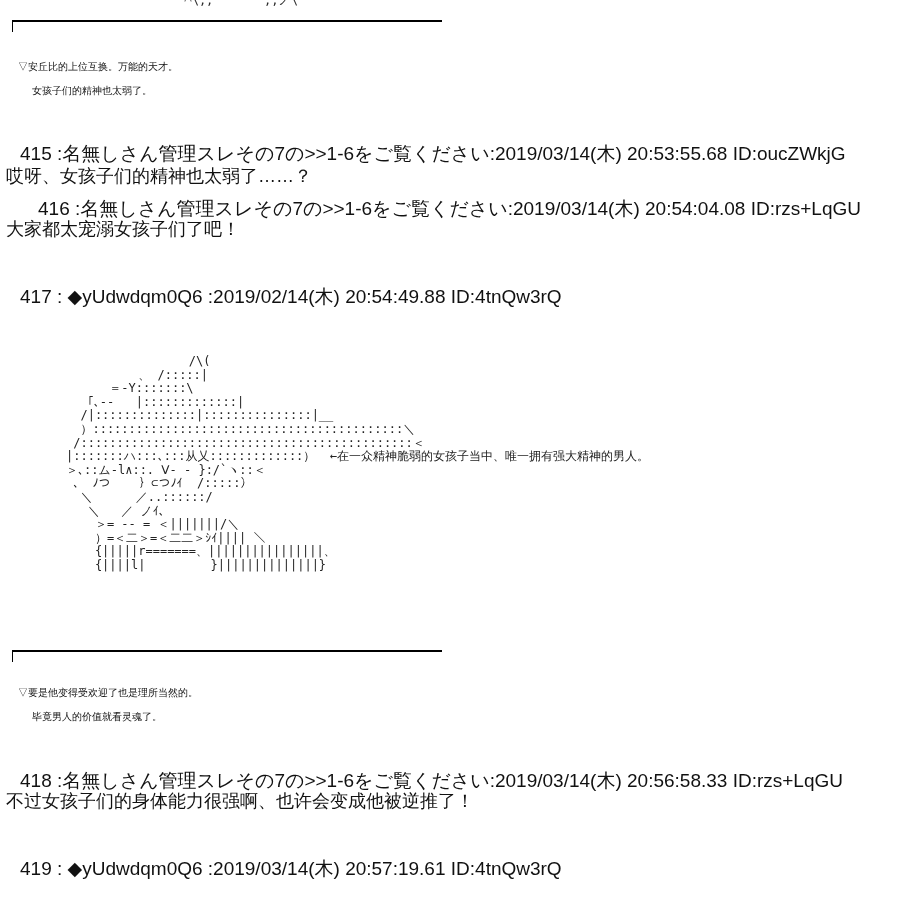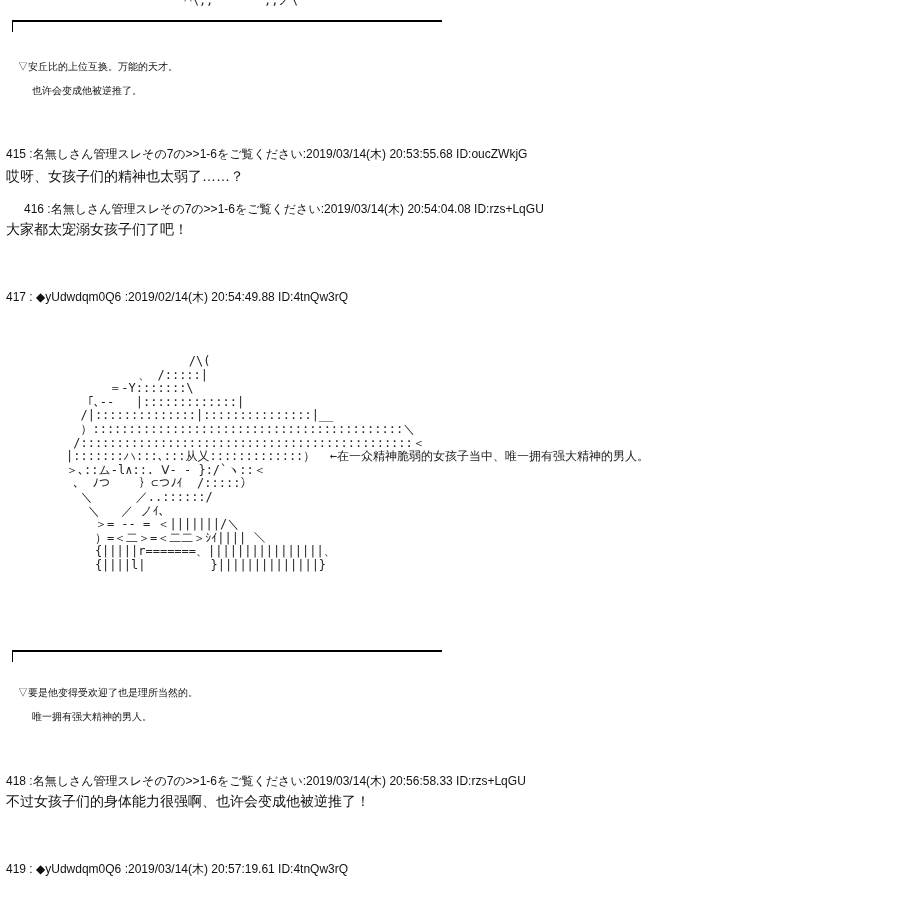--- a/index.html
+++ b/index.html
@@ -57,30 +57,30 @@
   .quote {
     position: absolute;
     font-size: 10px;
     line-height: 24px;
     color: #111;
     white-space: pre;
     font-family: "Liberation Sans", sans-serif;
   }
   .post-header {
     position: absolute;
-    left: 6px;
-    font-size: 12px;
+    left: 20px;
+    font-size: 19px;
     line-height: 18px;
     white-space: pre;
     color: #111;
   }
   .post-body {
     position: absolute;
     left: 6px;
-    font-size: 14px;
+    font-size: 18px;
     line-height: 20px;
     white-space: pre;
     color: #111;
     text-align: center;
   }
   .trip {
     font-weight: normal;
   }
   .aa {
     position: absolute;
@@ -98,21 +98,21 @@
 <div class="page">
 
   <div class="top-frag">  ⌒\,,       ,,ノ\</div>
 
   <div class="rule" style="top:20px;">
     <div class="h"></div>
     <div class="v"></div>
   </div>
 
   <div class="quote" style="left:18px; top:55px;">▽安丘比的上位互换。万能的天才。</div>
-  <div class="quote" style="left:32px; top:79px;">也许会变成他被逆推了。</div>
+  <div class="quote" style="left:32px; top:79px;">女孩子们的精神也太弱了。</div>
 
   <div class="post-header" style="top:145px;">415 :名無しさん管理スレその7の&gt;&gt;1-6をご覧ください:2019/03/14(木) 20:53:55.68 ID:oucZWkjG</div>
   <div class="post-body" style="top:166px;">哎呀、女孩子们的精神也太弱了……？</div>
 
   <div class="post-header" style="top:200px;margin-left:18px;">416 :名無しさん管理スレその7の&gt;&gt;1-6をご覧ください:2019/03/14(木) 20:54:04.08 ID:rzs+LqGU</div>
   <div class="post-body" style="top:219px;">大家都太宠溺女孩子们了吧！</div>
 
   <div class="post-header" style="top:288px;"><span>417 : </span><span class="trip">◆yUdwdqm0Q6</span><span> :2019/02/14(木) 20:54:49.88 ID:4tnQw3rQ</span></div>
 
   <div class="aa" style="left:66px; top:355px;">                 /\(
@@ -131,20 +131,20 @@
     ）=＜二＞=＜二二＞ｼｲ|||| ＼
     {|||||r=======、||||||||||||||||、
     {||||l|         }||||||||||||||}</div>
 
   <div class="rule" style="top:650px;">
     <div class="h"></div>
     <div class="v"></div>
   </div>
 
   <div class="quote" style="left:18px; top:681px;">▽要是他变得受欢迎了也是理所当然的。</div>
-  <div class="quote" style="left:32px; top:705px;">唯一拥有强大精神的男人。</div>
+  <div class="quote" style="left:32px; top:705px;">毕竟男人的价值就看灵魂了。</div>
 
   <div class="post-header" style="top:772px;">418 :名無しさん管理スレその7の&gt;&gt;1-6をご覧ください:2019/03/14(木) 20:56:58.33 ID:rzs+LqGU</div>
   <div class="post-body" style="top:791px;">不过女孩子们的身体能力很强啊、也许会变成他被逆推了！</div>
 
   <div class="post-header" style="top:860px;"><span>419 : </span><span class="trip">◆yUdwdqm0Q6</span><span> :2019/03/14(木) 20:57:19.61 ID:4tnQw3rQ</span></div>
 
 </div>
 
 </body></html>

